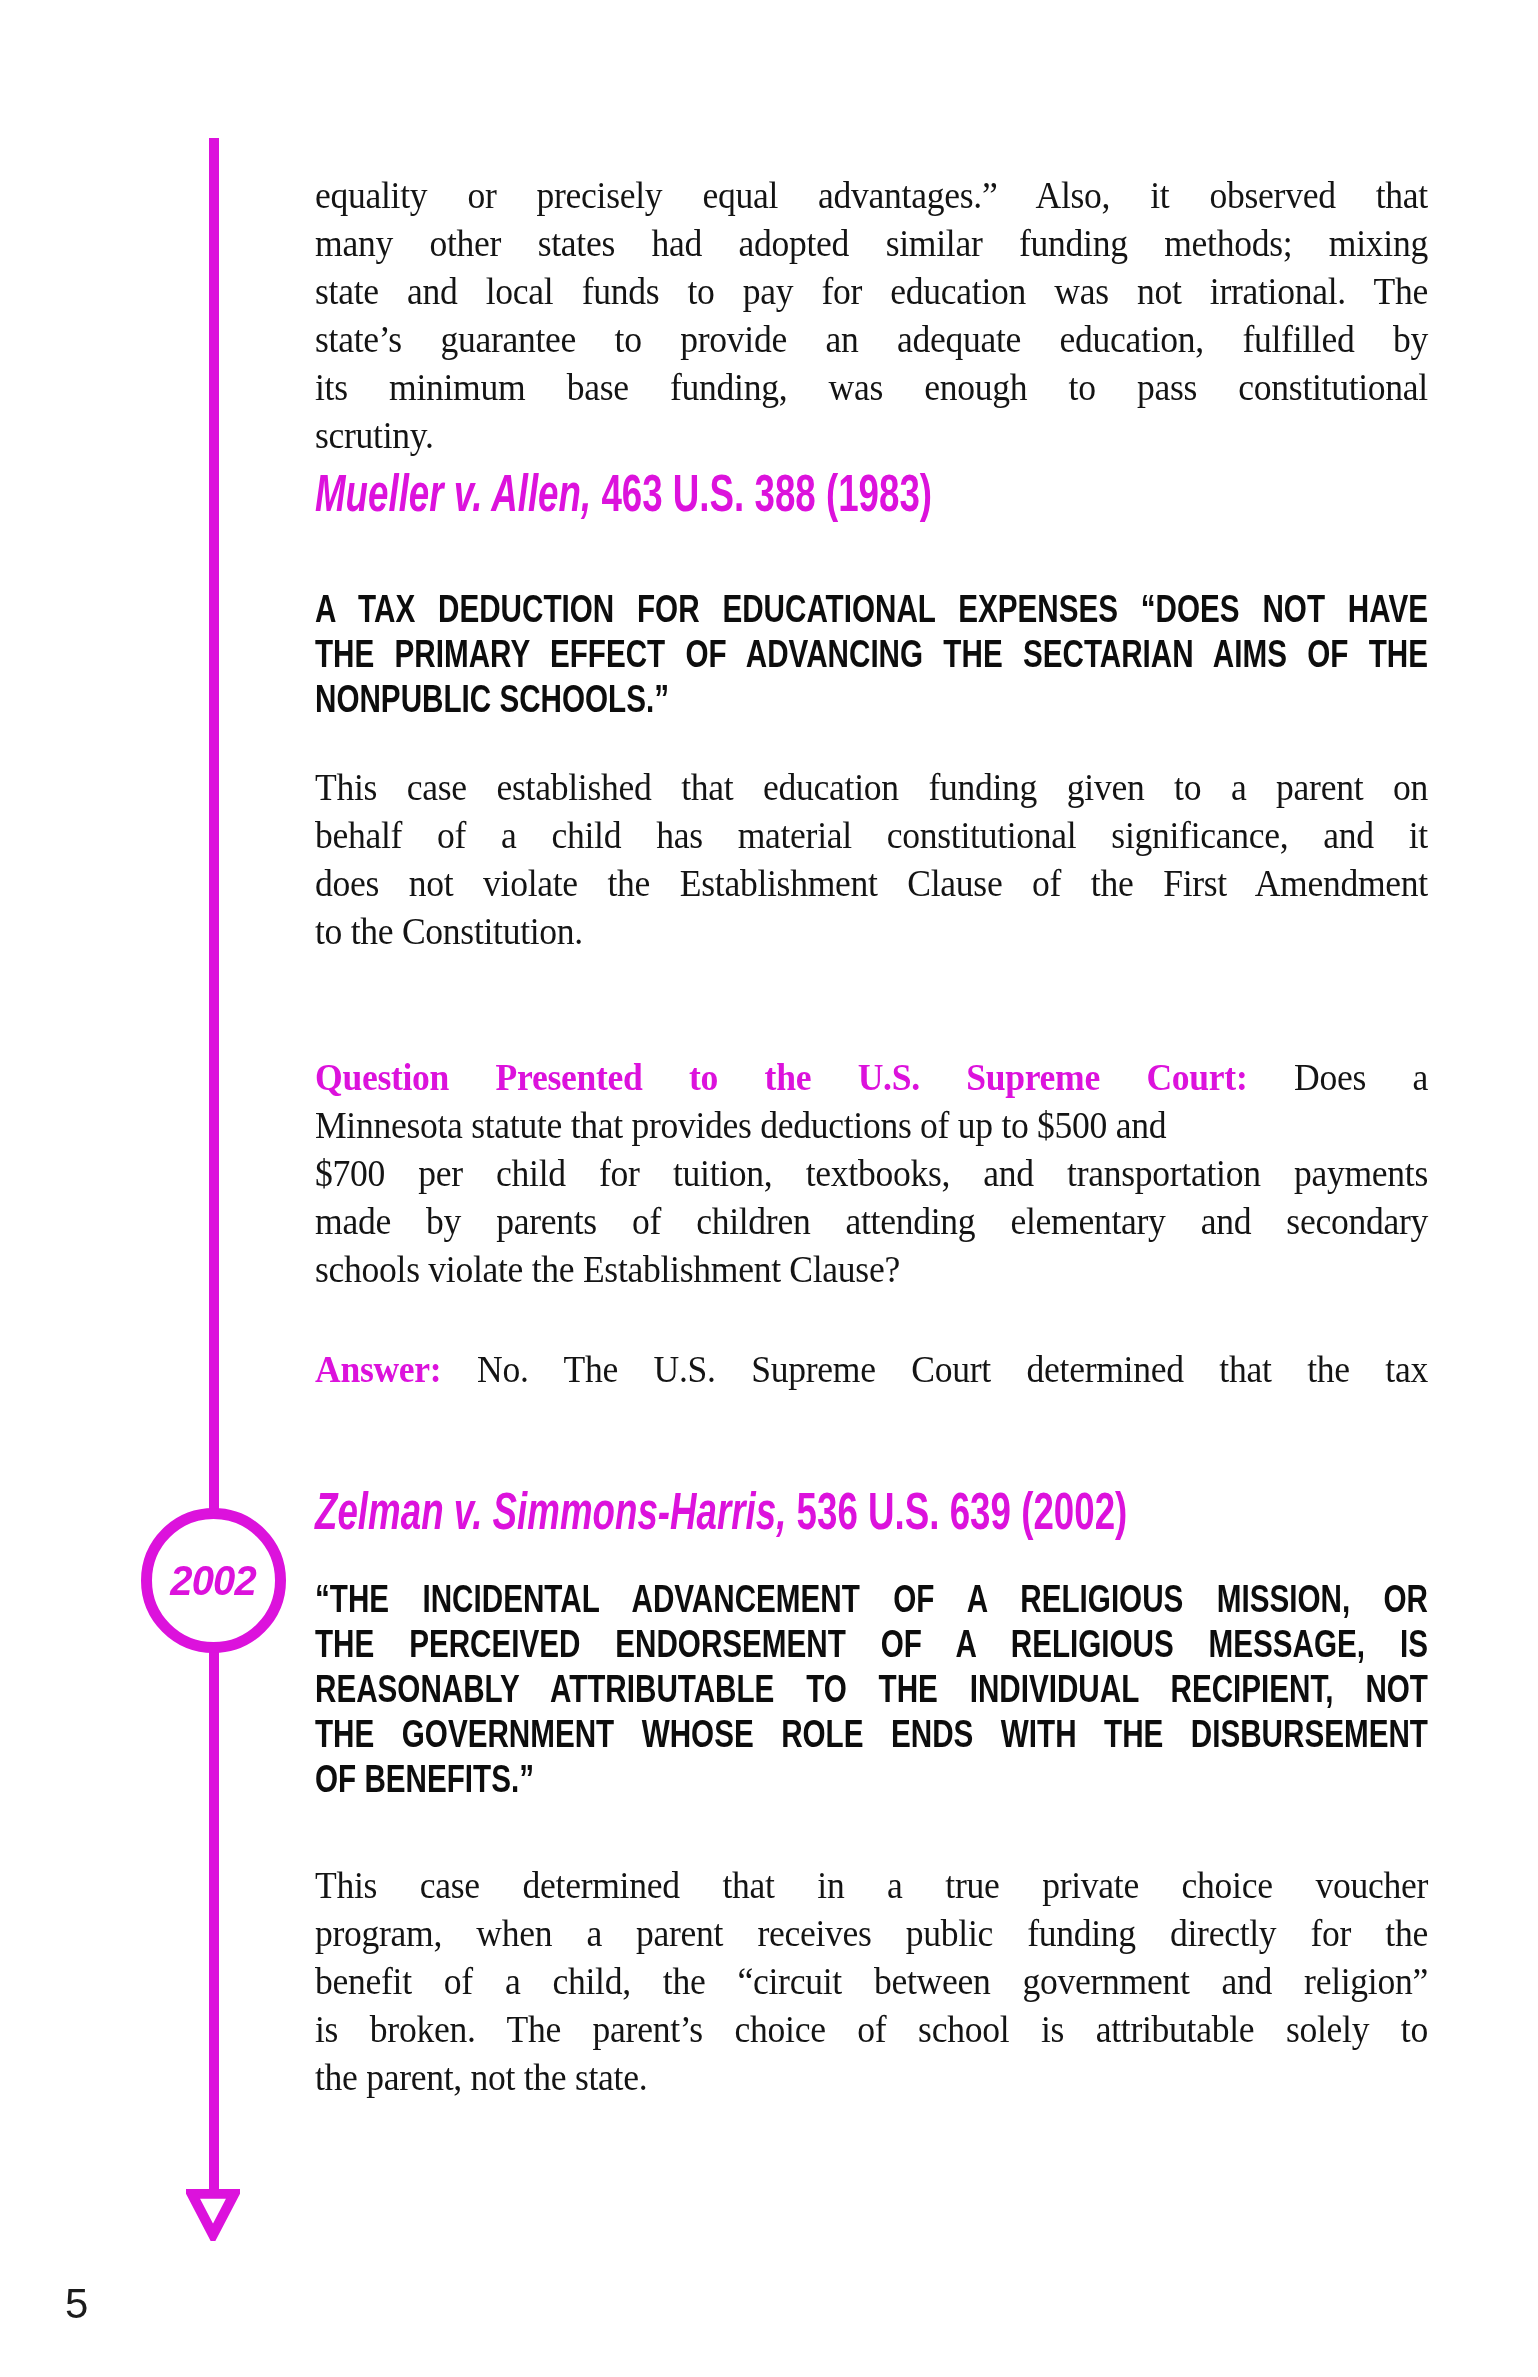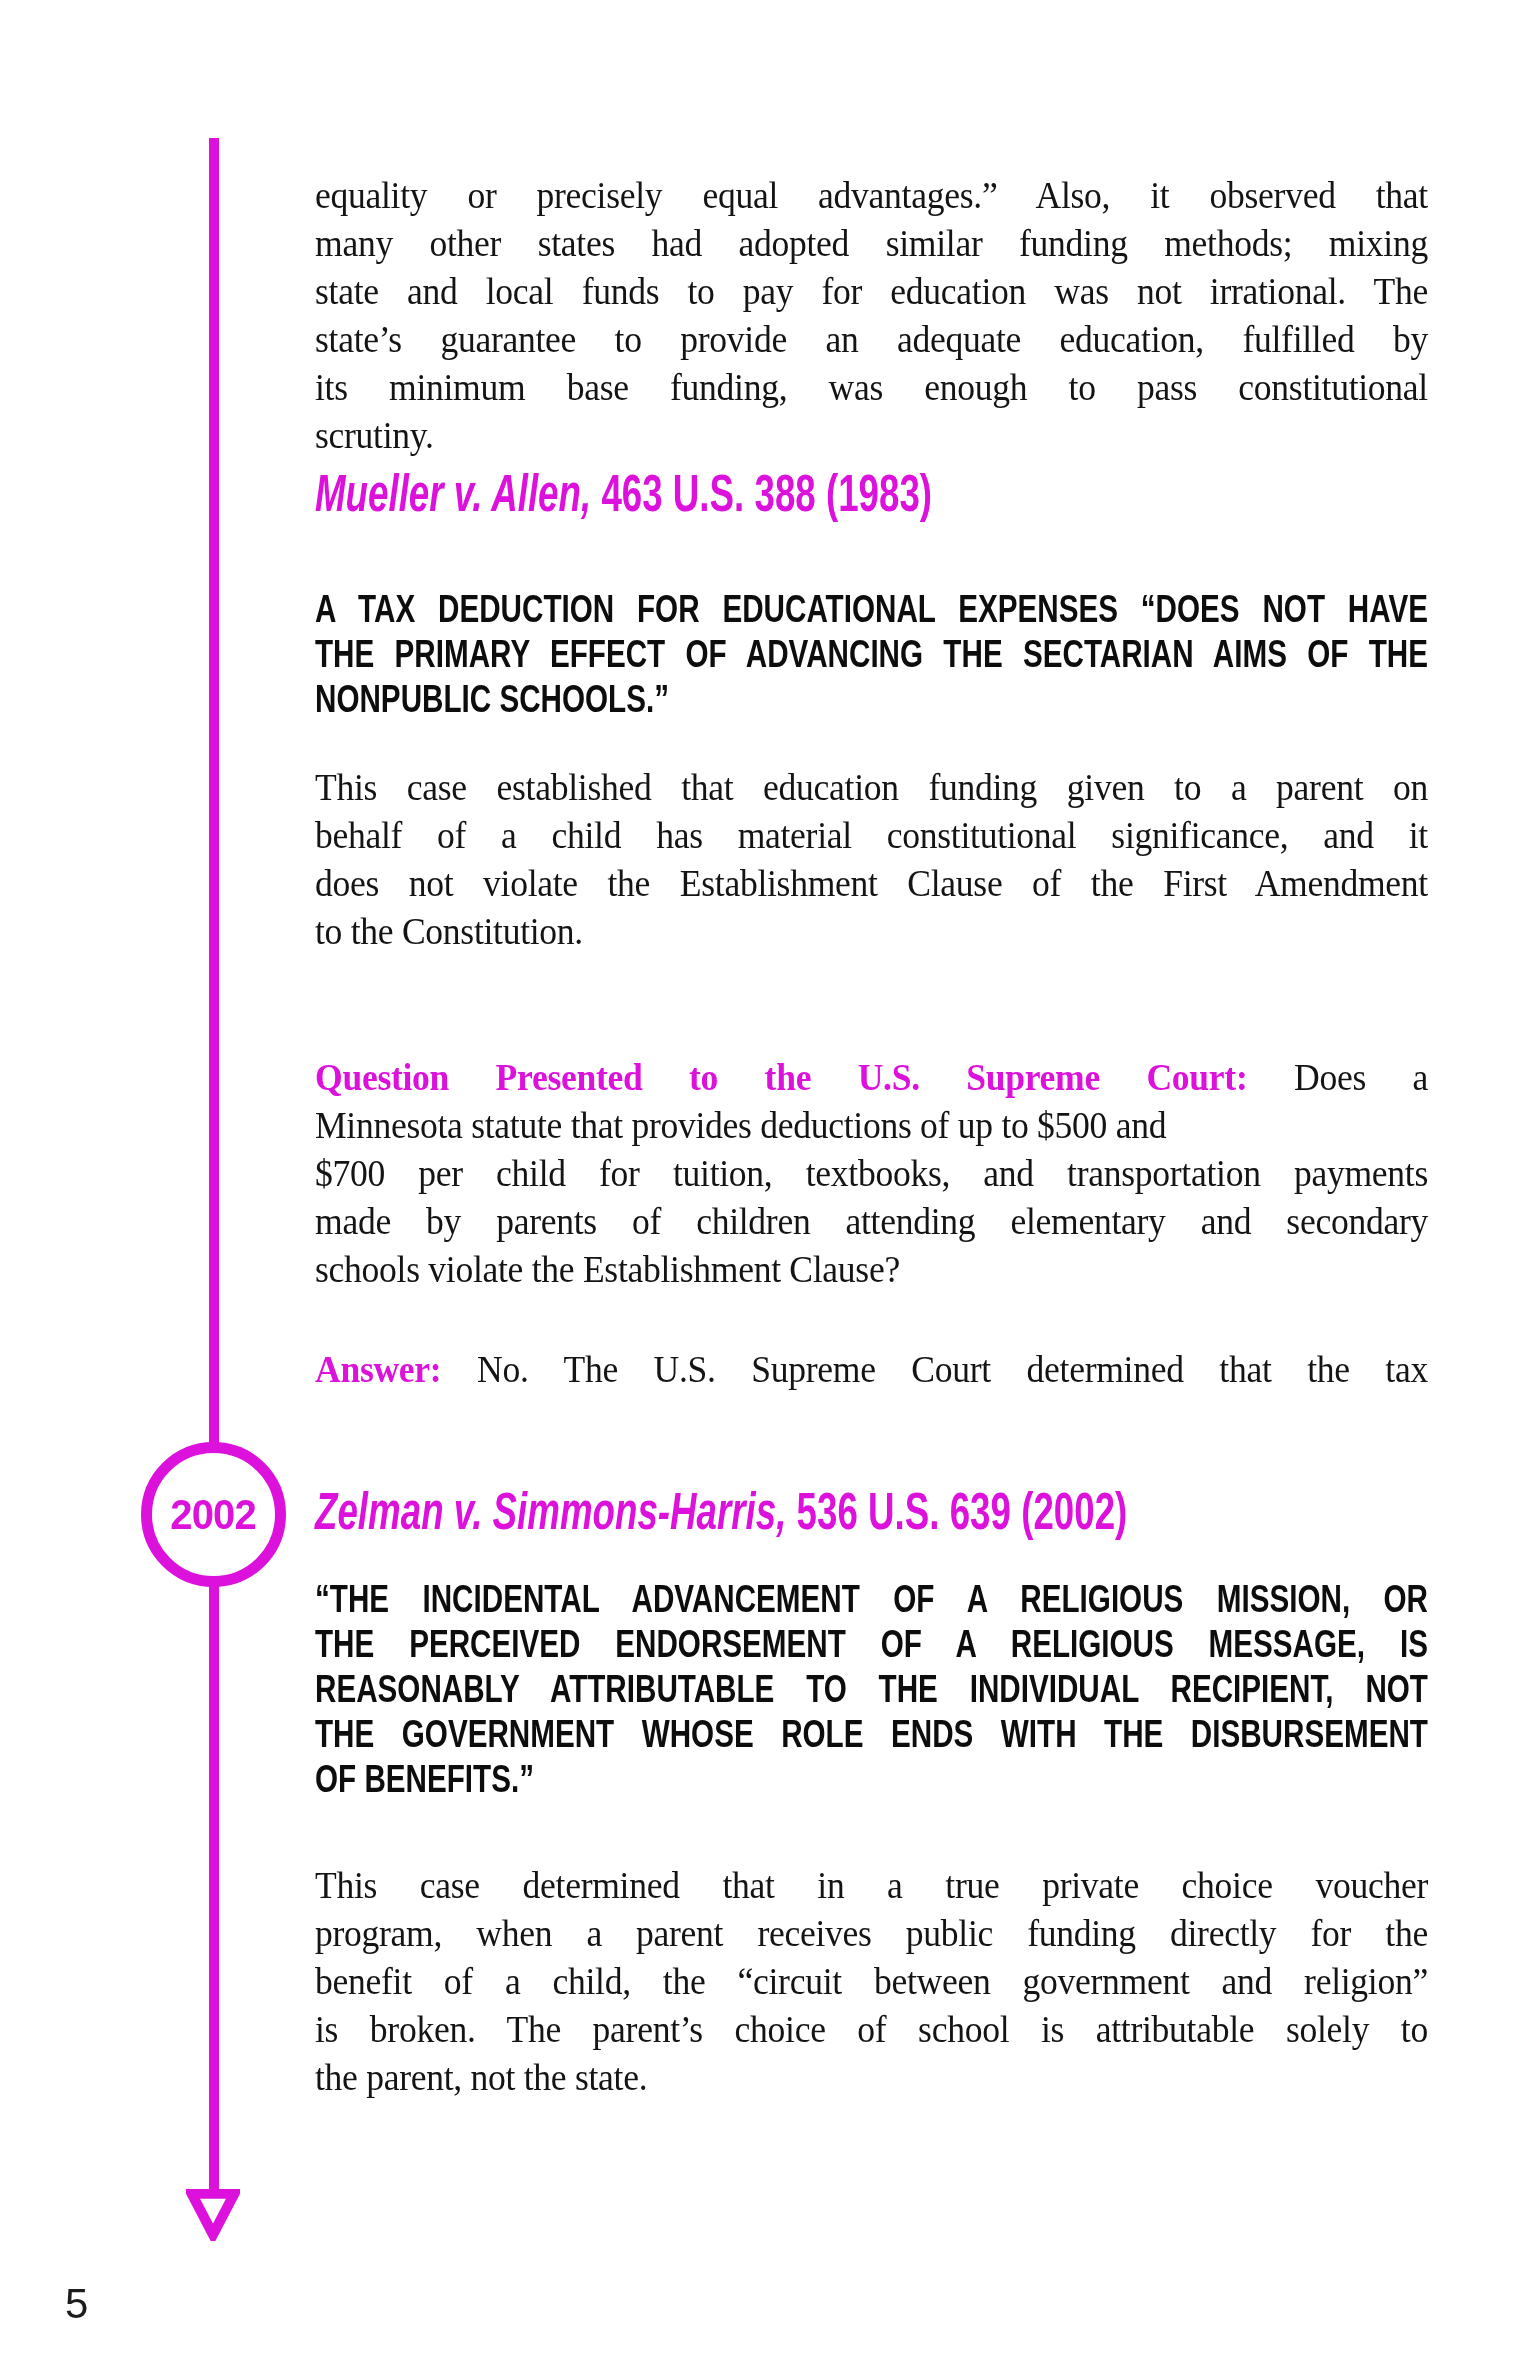--- a/index.html
+++ b/index.html
@@ -10,21 +10,21 @@
   }
 
   
   .tl-line { position:absolute; left:209px; top:138px; width:10.3px; height:2056px; background:var(--mag); }
   .year-circle {
     position:absolute; left:141px; width:145px; height:145px; box-sizing:border-box;
     border:11.2px solid var(--mag); border-radius:50%; background:#ffffff;
     display:flex; align-items:center; justify-content:center;
   }
   .year-circle.c1983 { top:425px; }
-  .year-circle.c2002 { top:1442px; }
+  .year-circle.c2002 { top:1508px;font-style:italic; }
   .year-text {
     font-family:"Liberation Sans","DejaVu Sans",sans-serif; font-weight:bold;
     font-size:43px; color:var(--mag); letter-spacing:-0.9px;
     transform:scaleX(.93); white-space:nowrap;
   }
   .tl-arrow { position:absolute; left:186px; top:2189px; }
 
   
   .block { position:absolute; left:315px; width:1113px; }
 

